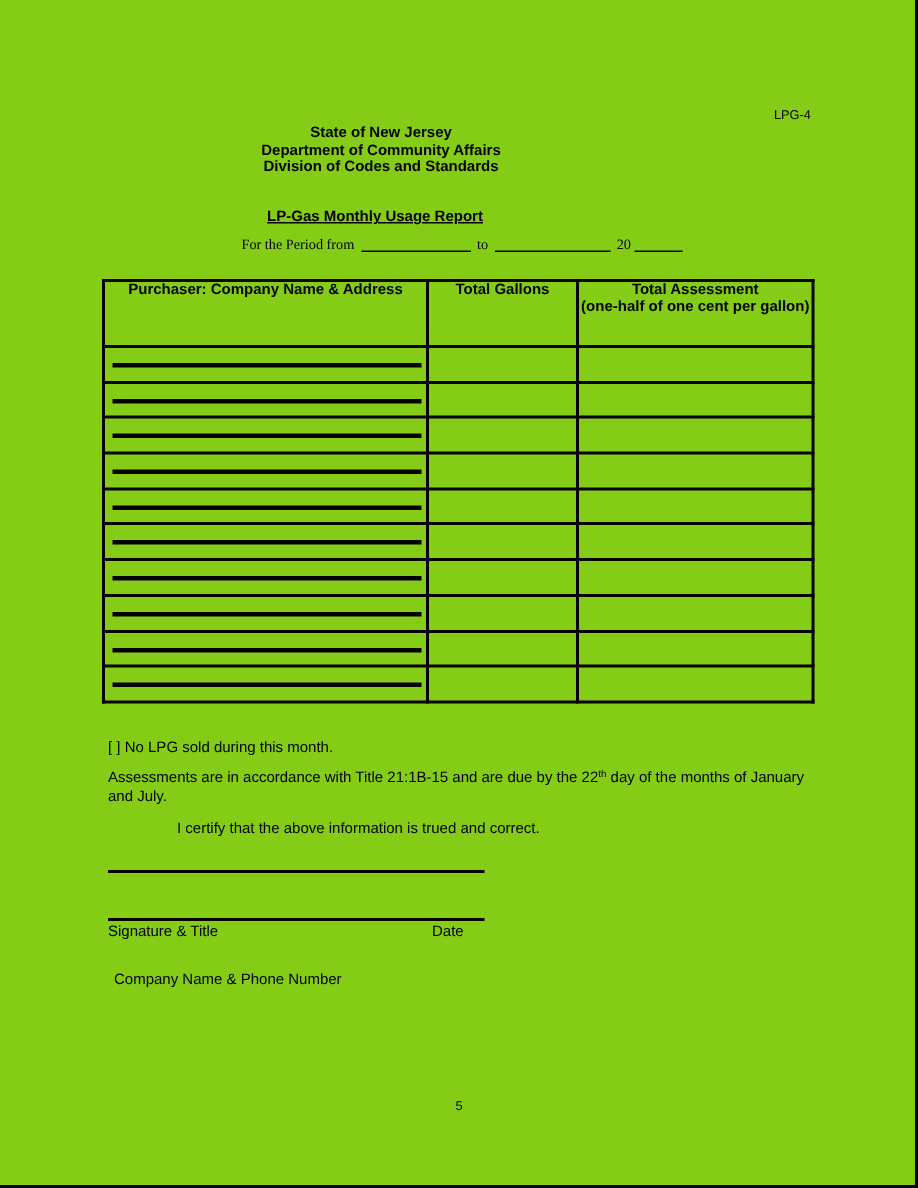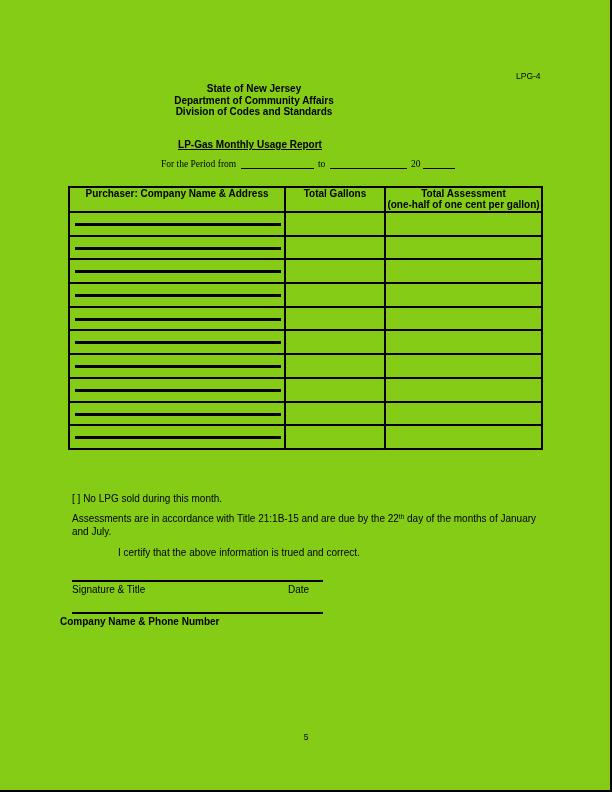--- a/index.html
+++ b/index.html
@@ -51,21 +51,21 @@
     position: absolute; left: 68px; top: 186px;
     width: 473px;
     border-collapse: collapse;
     table-layout: fixed;
   }
   .usage-table th, .usage-table td {
     border: 2px solid #000;
     padding: 0;
   }
   .usage-table th {
-    height: 25px;
+    height: 44px;
     vertical-align: top;
     text-align: center;
     font-size: 10px;
     font-weight: bold;
     line-height: 10.5px;
     padding-top: 1px;
   }
   .usage-table td { height: 23.7px; vertical-align: top; }
   .fill-line {
     height: 3px;
@@ -77,24 +77,24 @@
   .no-lpg   { left: 72px; top: 493px; }
   .assess   { left: 72px; top: 511px; }
   .assess sup { font-size: 6.5px; vertical-align: 3px; }
   .certify  { left: 72px; top: 547px; margin-left: 46px; }
 
   .sign-rule {
     position: absolute; left: 72px; width: 251px; height: 2px; background: #000;
   }
   .rule-signature { top: 580px; }
   .rule-company   { top: 612px; }
-  .sign-label { position: absolute; font-size: 10px; }
+  .sign-label { position: absolute; font-size: 10px; margin-top: 32px; }
   .lbl-signature { left: 72px;  top: 584px; }
   .lbl-date      { left: 288px; top: 584px; }
-  .lbl-company   { left: 60px;  top: 616px; font-weight: bold; }
+  .lbl-company   { left: 76px;  top: 616px; }
 
   .page-number {
     position: absolute; left: 0; top: 732px; width: 612px;
     text-align: center; font-size: 8.5px;
   }
 </style>
 </head>
 <body>
 
 <div class="page">

